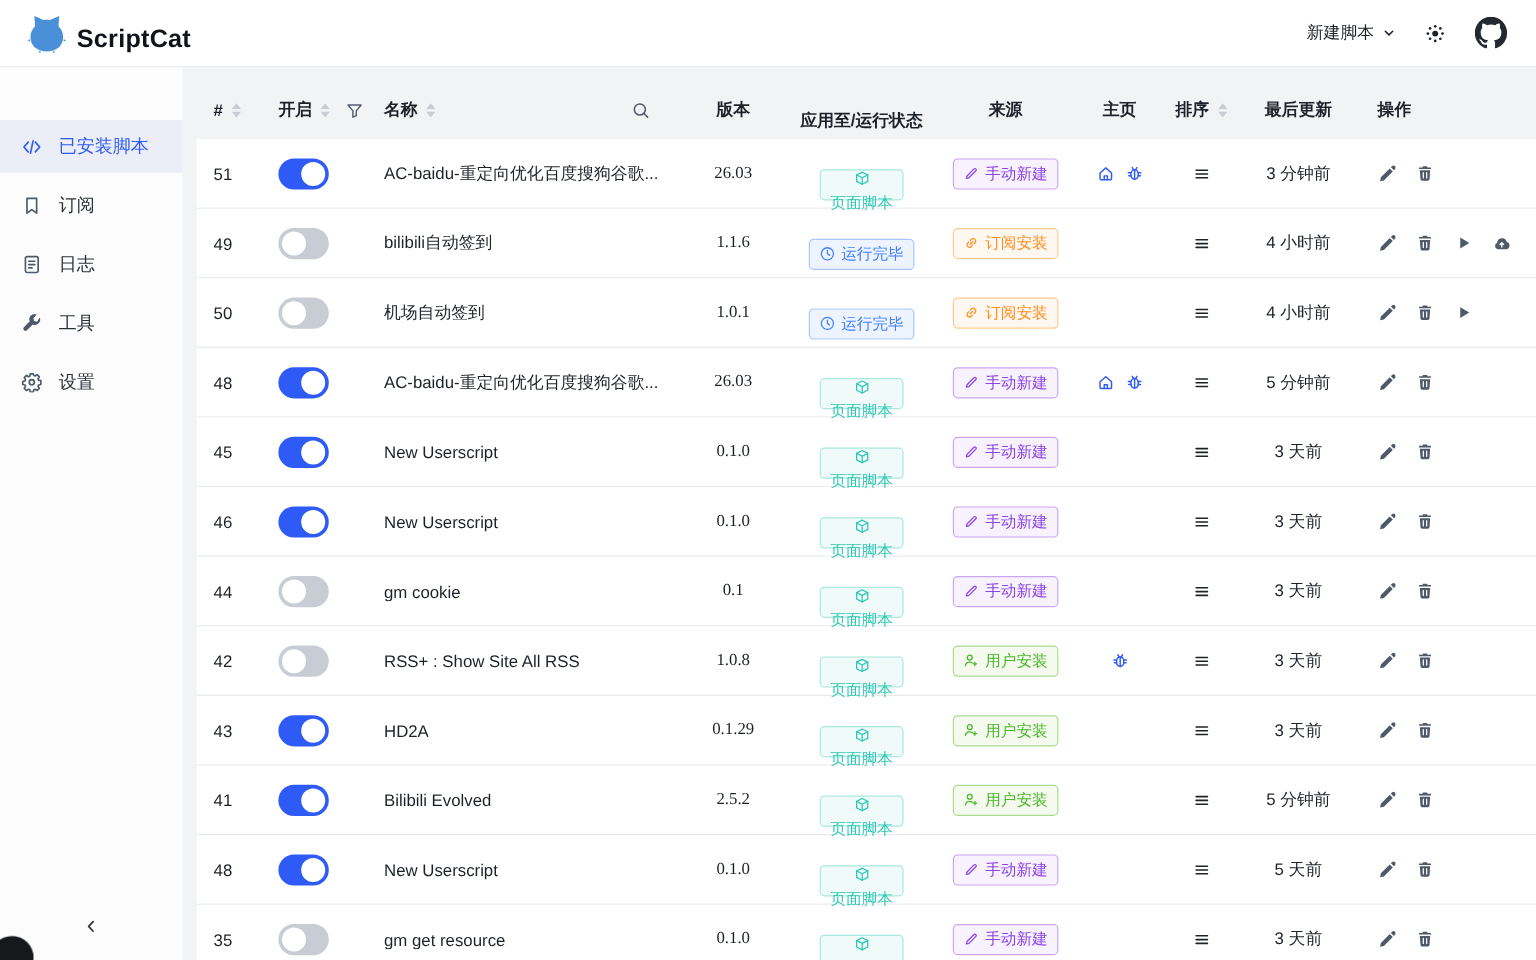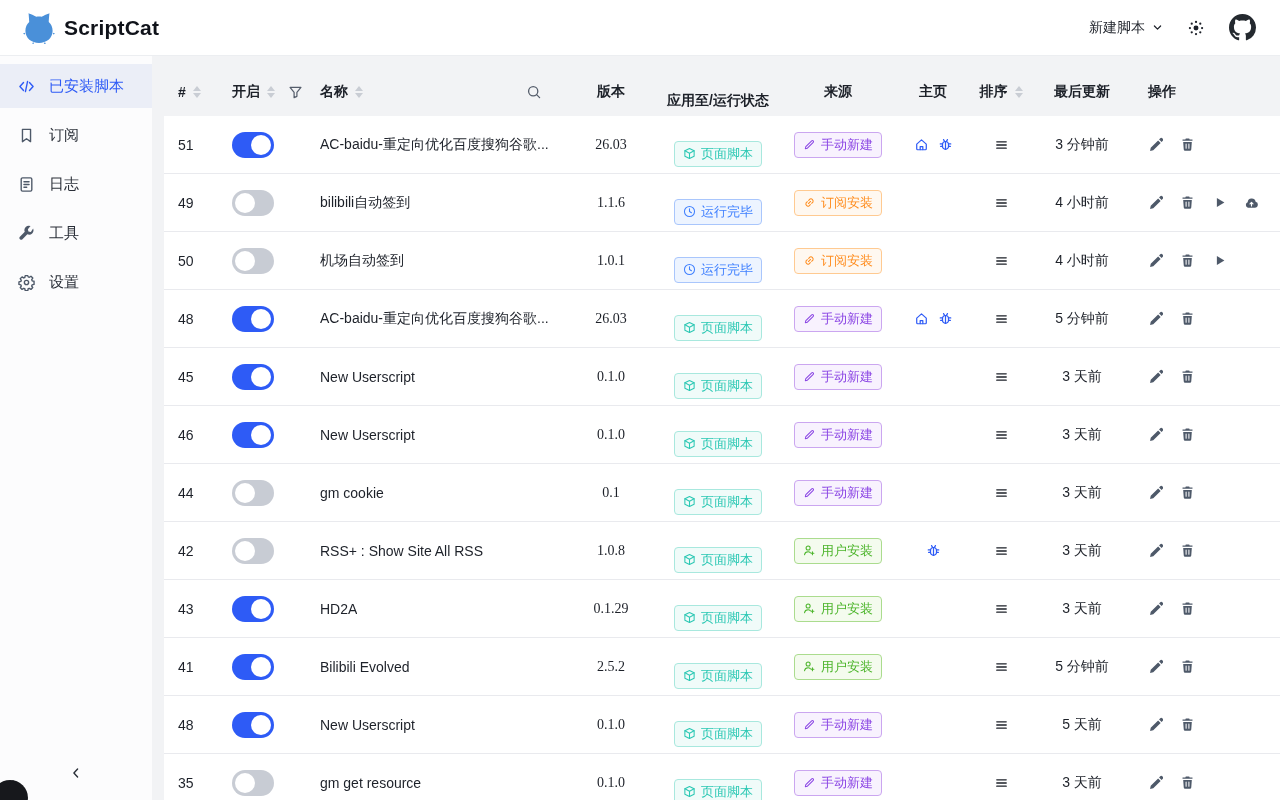--- a/index.html
+++ b/index.html
@@ -10,40 +10,40 @@
     background: var(--page-bg, #f2f3f5);
   }
   .app { display: flex; flex-direction: column; height: 100%; }
 
   
   .topbar {
     height: 56px; flex: none; background: #fff;
     display: flex; align-items: center; justify-content: space-between;
     padding: 0 24px 0 20px; border-bottom: 1px solid #eceef1;
   }
-  .brand { display: flex; align-items: center; gap: 6px; }
+  .brand { display: flex; align-items: flex-end; gap: 6px; }
   .brand .logo svg { width: 38px; height: 34px; display: block; }
   .brand-name { font-size: 21px; font-weight: 700; color: #10131a; letter-spacing: .2px; }
   .topbar-right { display: flex; align-items: center; gap: 24px; }
   .new-script { display: flex; align-items: center; gap: 7px; font-size: 14px;
     color: var(--text-main, #1d2129); background: none; border: none; cursor: pointer;
     font-family: inherit; }
   .new-script svg { width: 11px; height: 11px; }
   .tb-icon svg { display: block; }
   .theme-btn svg { width: 18px; height: 18px; }
   .github-btn svg { width: 27px; height: 27px; }
 
   
   .page-body { flex: 1; display: flex; min-height: 0; }
   .sidebar { width: 152px; flex: none; background: #fcfcfd; padding-top: 8px; position: relative; }
   .side-item { height: 44px; display: flex; align-items: center; gap: 14px;
     padding: 0 0 0 18px; margin-bottom: 5px; font-size: 15px; color: #2a2f38; cursor: pointer; }
   .side-item .side-icon { color: #4e5969; display: flex; }
   .side-item .side-icon svg { width: 17px; height: 17px; }
-  .side-item.active { background: var(--sidebar-active-bg, #ebeef7); color: var(--accent, #2e5bf6); }
+  .side-item.active { background: var(--sidebar-active-bg, #ebeef7); color: var(--accent, #2e5bf6); margin-top: 36px; }
   .side-item.active .side-icon { color: var(--accent, #2e5bf6); }
   .collapse-btn { position: absolute; bottom: 16px; left: 50%; transform: translateX(-50%);
     color: #2a2f38; cursor: pointer; }
   .collapse-btn svg { width: 14px; height: 14px; }
 
   .content { flex: 1; min-width: 0; padding: 12px 0 0 12px; overflow: hidden; }
 
   
   .thead { display: flex; align-items: center; height: 48px; font-size: 14px; font-weight: 700; }
   .th { display: flex; align-items: center; gap: 5px; }
@@ -78,21 +78,21 @@
   .toggle.off { background: var(--toggle-off, #c8ccd4); }
   .toggle .knob { position: absolute; top: 3px; width: 20px; height: 20px; border-radius: 50%; background: #fff; }
   .toggle.on  .knob { right: 3px; }
   .toggle.off .knob { left: 3px; }
 
   
   .badge { display: inline-flex; align-items: center; gap: 5px; height: 26px; padding: 0 8px;
     border: 1px solid; border-radius: 4px; font-size: 13px; white-space: nowrap; }
   .badge .icon { display: flex; }
   .badge svg { width: 13px; height: 13px; }
-  .badge-page      { color: var(--badge-page-text, #2cc8b4); border-color: var(--badge-page-border, #a8e8de); background: var(--badge-page-bg, #f0fbf9); }
+  .badge-page      { color: var(--badge-page-text, #2cc8b4); border-color: var(--badge-page-border, #a8e8de); background: var(--badge-page-bg, #f0fbf9); flex-direction: column; }
   .badge-done      { color: var(--badge-done-text, #4080ff); border-color: var(--badge-done-border, #a9c6fc); background: var(--badge-done-bg, #edf4ff); }
   .badge-subscribe { color: var(--badge-subscribe-text, #ff8d1f); border-color: var(--badge-subscribe-border, #ffca91); background: var(--badge-subscribe-bg, #fff8f0); }
   .badge-manual    { color: var(--badge-manual-text, #8b46e4); border-color: var(--badge-manual-border, #cba6f0); background: var(--badge-manual-bg, #f8f2fe); }
   .badge-user      { color: var(--badge-user-text, #4cb52b); border-color: var(--badge-user-border, #abdc8e); background: var(--badge-user-bg, #f4fbee); }
 
   .home-link { color: var(--accent, #2e5bf6); cursor: pointer; display: flex; }
   .home-link svg { width: 15px; height: 15px; }
   .drag-handle { color: #1d2129; cursor: grab; display: flex; }
   .drag-handle svg { width: 15px; height: 14px; }
   .action-btn { color: var(--icon-gray, #4e5969); cursor: pointer; display: flex; }

